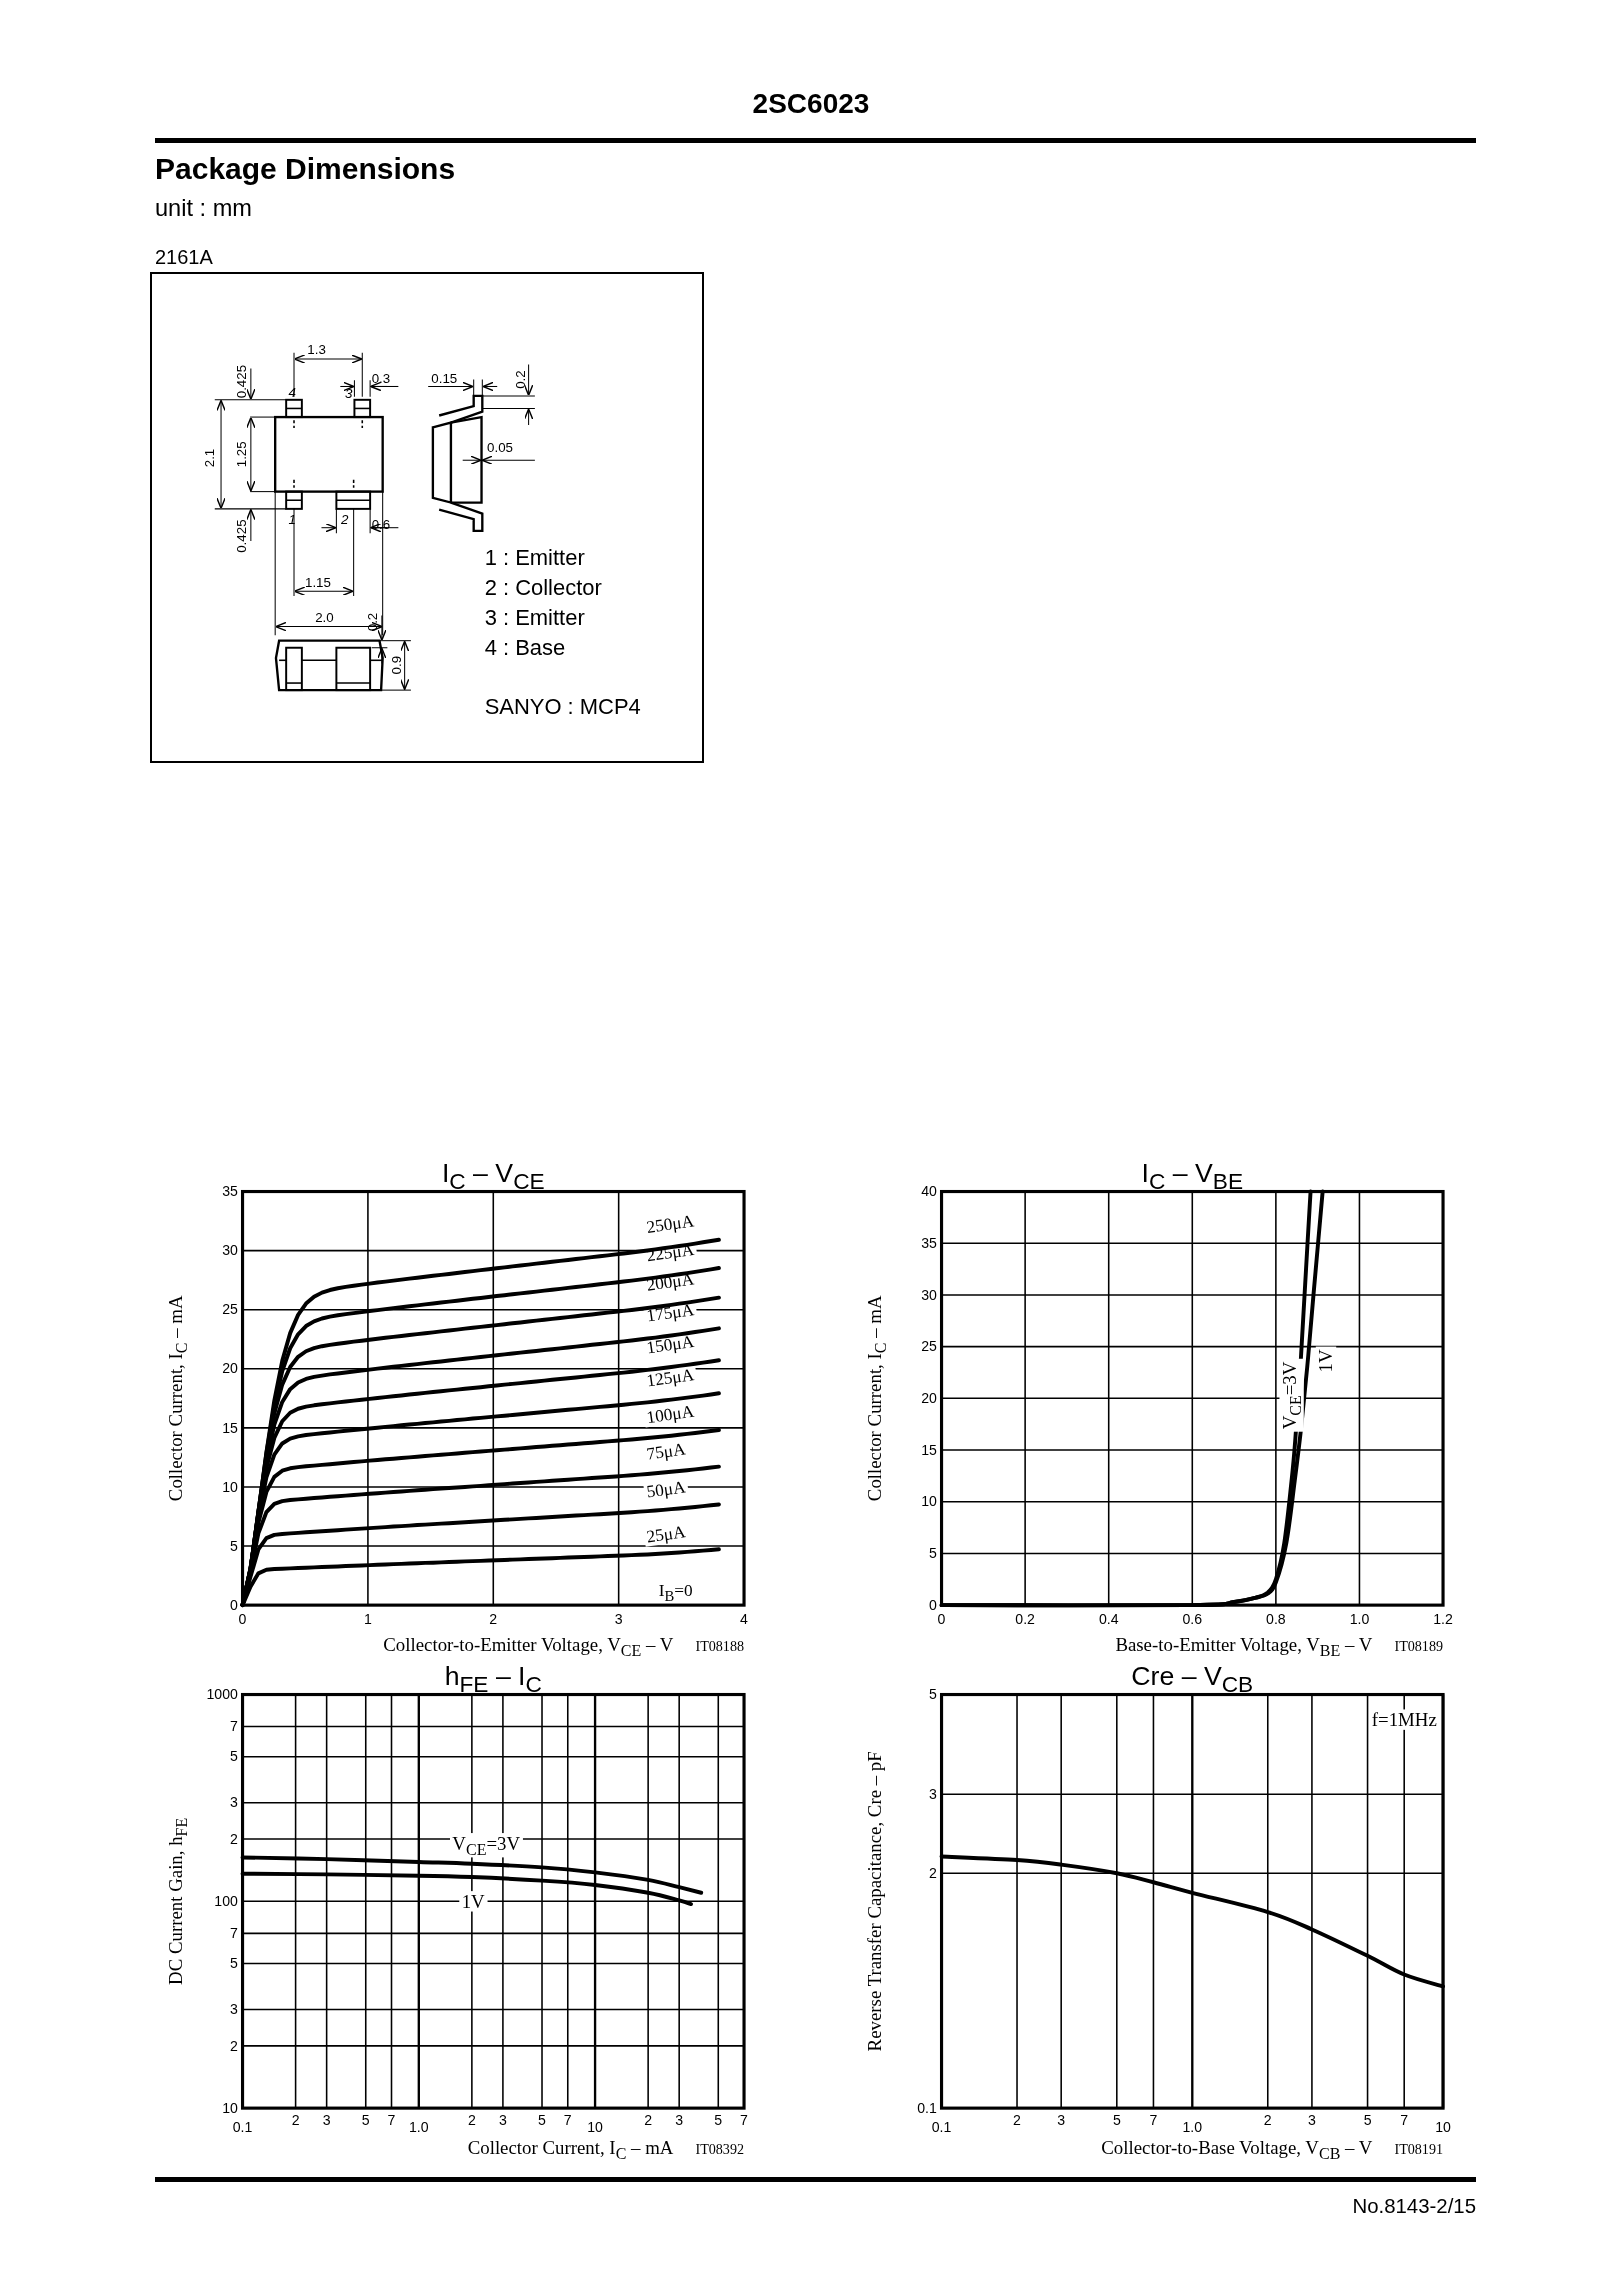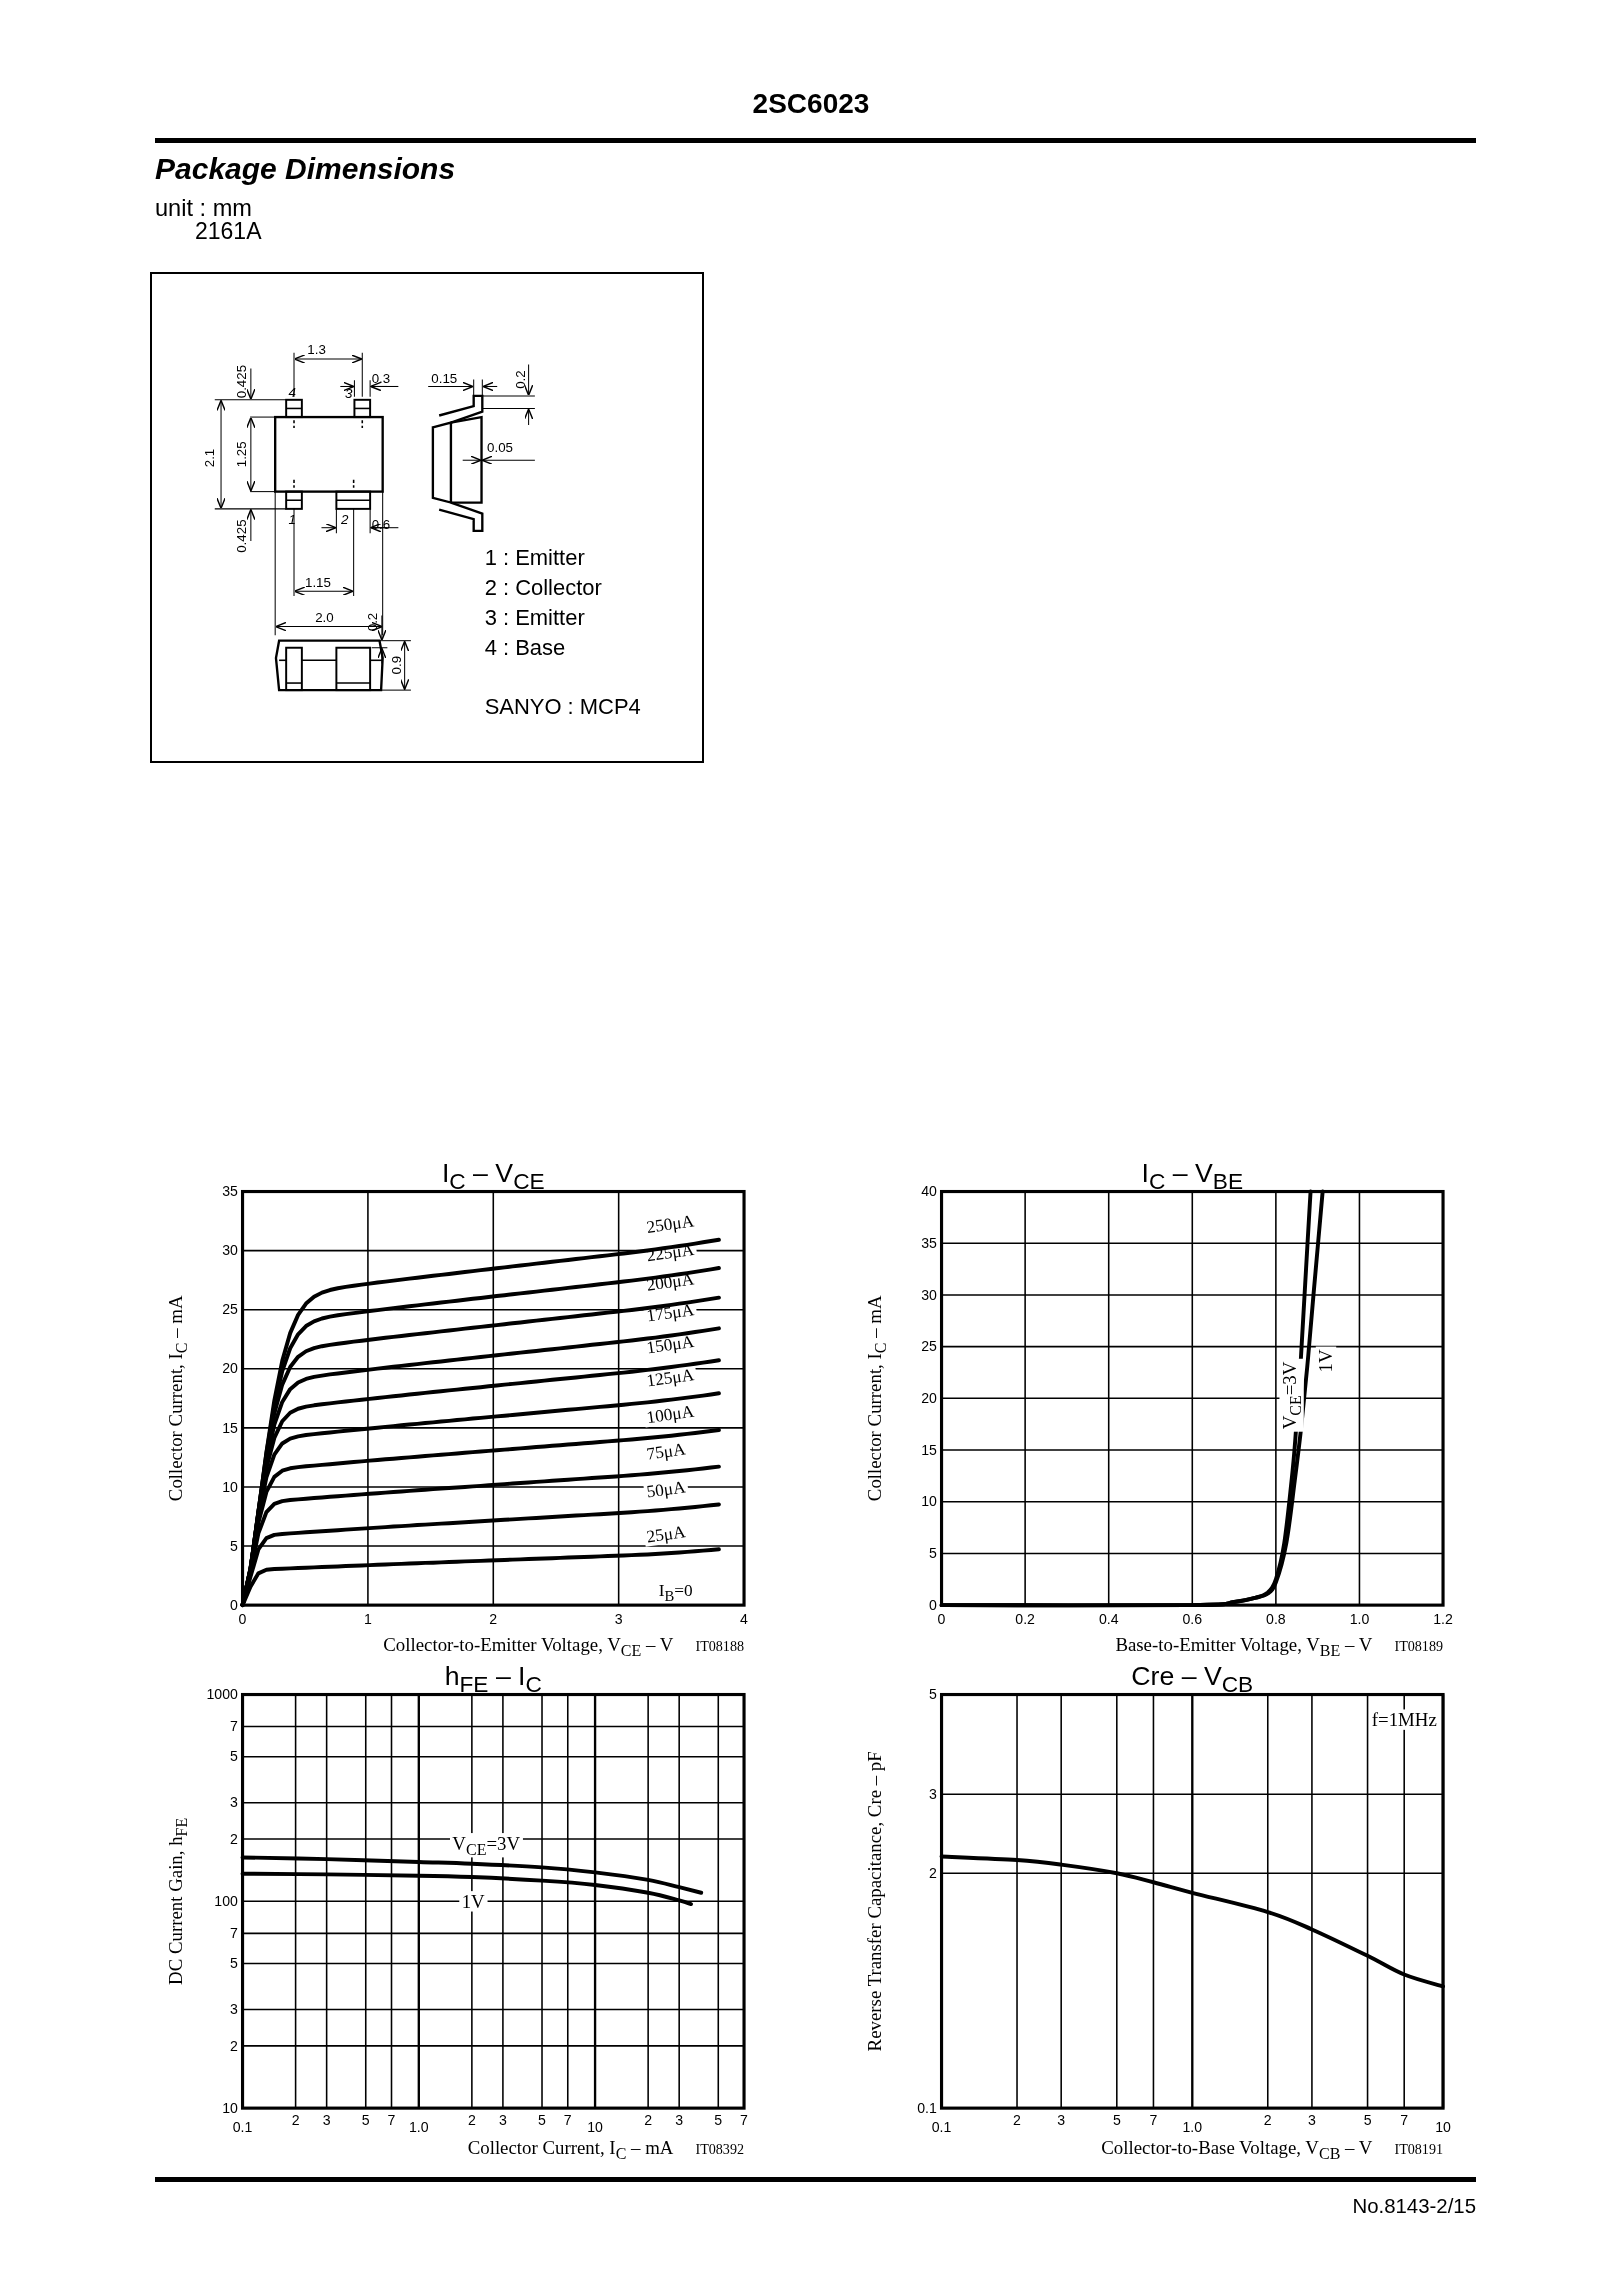--- a/index.html
+++ b/index.html
@@ -2,23 +2,23 @@
 <html style="font-size:12.6px"><head>
 <meta charset="utf-8">
 <style>
   html, body { margin: 0; padding: 0; background: #ffffff; }
   body { width: 1622px; height: 2295px; position: relative; overflow: hidden; color: #000; }
   .abs { position: absolute; }
   .sans { font-family: "Liberation Sans", "DejaVu Sans", sans-serif; }
   .serif { font-family: Liberation Sans, sans-serif; }
   #part-number { left: 0; width: 1622px; top: 88px; text-align: center; font-size: 28px; font-weight: bold; }
   .rule { background: #000; left: 155px; width: 1321px; height: 4.7px; }
-  #section-title { left: 155px; top: 152px; font-size: 30px; font-weight: bold; font-style: italic; }
+  #section-title { left: 155px; top: 152px; font-size: 30px; font-weight: bold; }
   #unit-text { left: 155px; top: 195px; font-size: 23.6px; }
-  #pkg-code { left: 155px; top: 218px; font-size: 23px; margin-left: 40px; }
+  #pkg-code { left: 155px; top: 246px; font-size: 20px; }
   #pkg-box { left: 150px; top: 272px; width: 550px; height: 487px; border: 2.4px solid #000; }
   #page-footer { right: 146px; top: 2195px; font-size: 20.4px; margin-left: 34px; }
   svg text { fill: #000; }
   .chart { position: absolute; }
 </style>
 </head>
 <body>
 
 <div id="part-number" class="abs sans">2SC6023</div>
 <div class="abs rule" style="top:138px;"></div>

